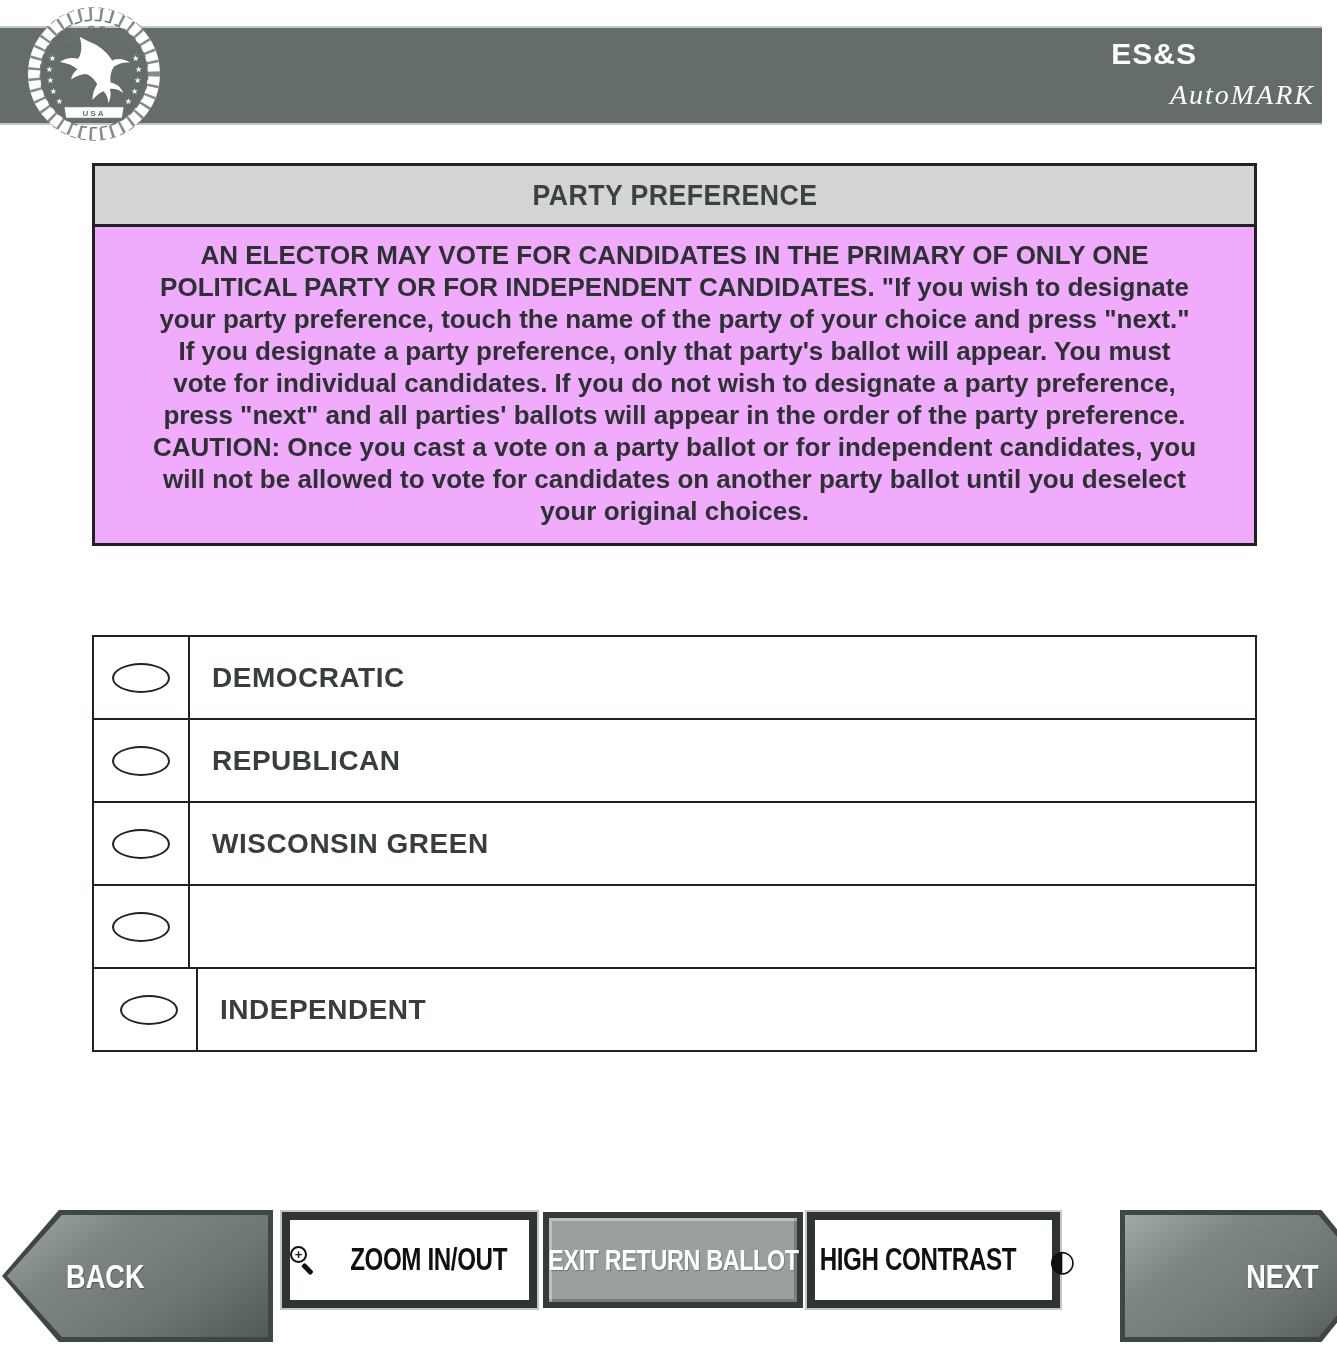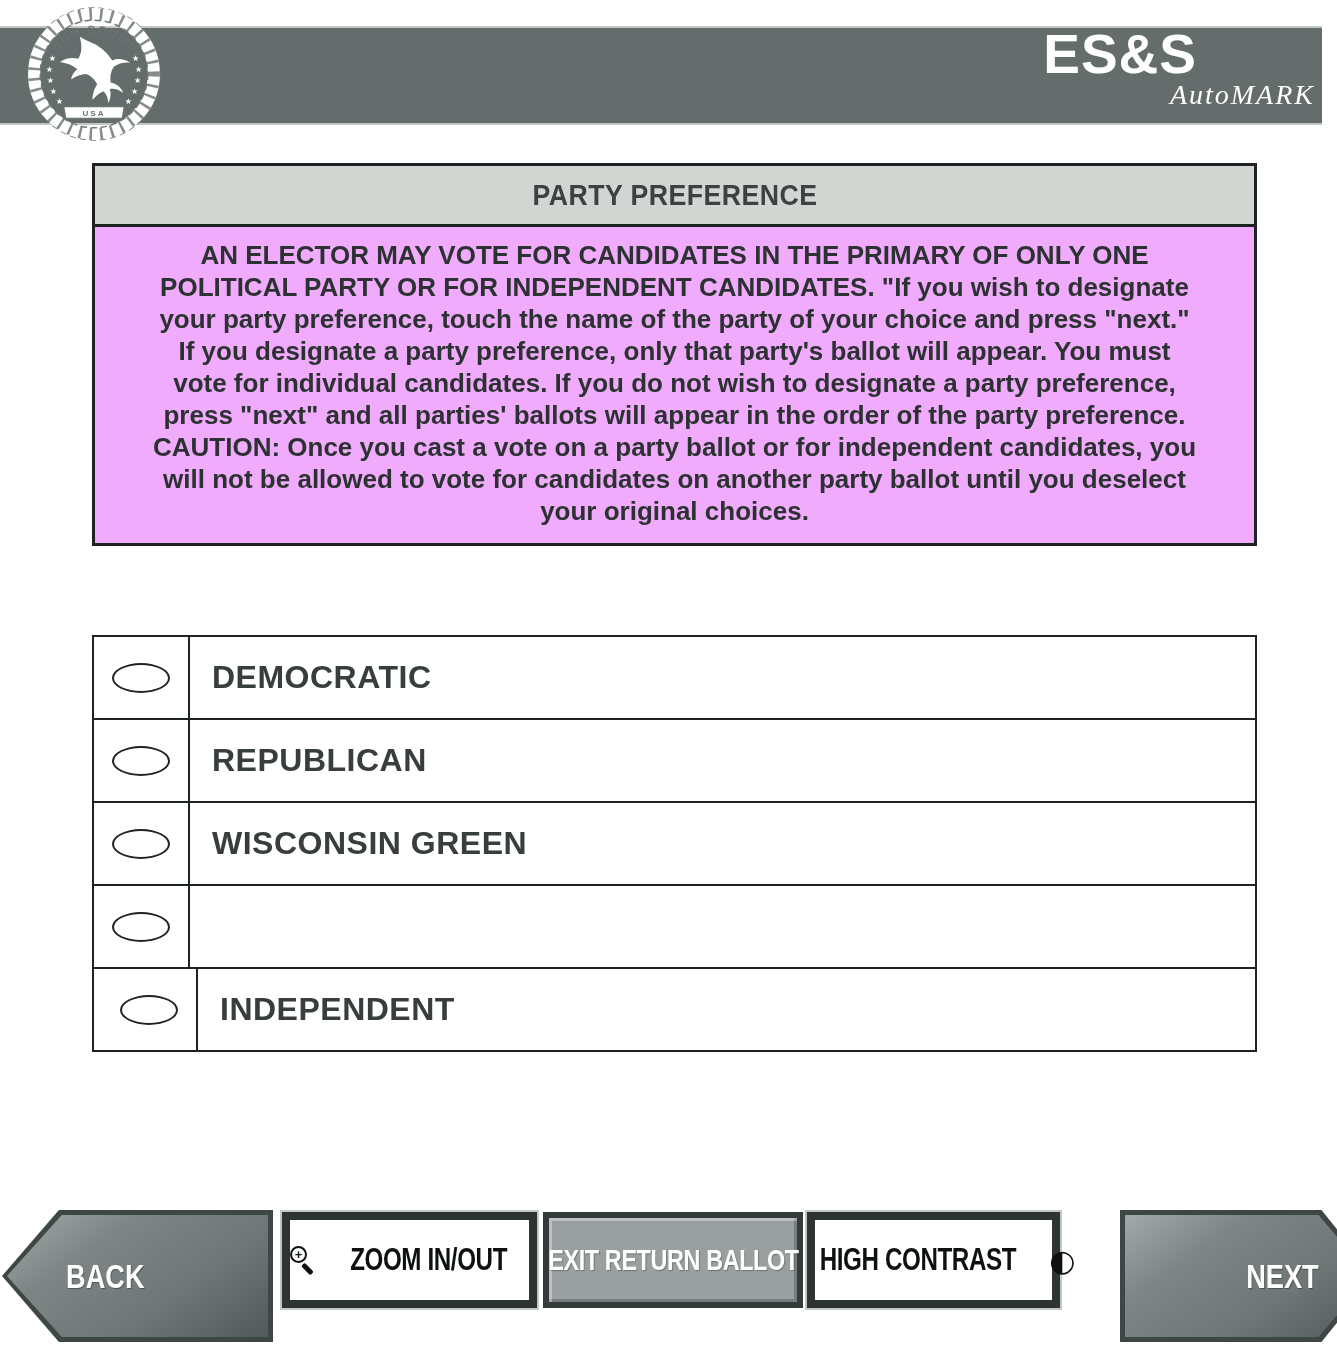--- a/index.html
+++ b/index.html
@@ -4,39 +4,39 @@
 <style>
   html,body{margin:0;padding:0;background:#fff;}
   body{font-family:"Liberation Sans","DejaVu Sans",sans-serif;}
   .screen{position:relative;width:1337px;height:1353px;background:#fff;overflow:hidden;}
 
   
   .topbar{position:absolute;left:0;top:26px;width:1322px;height:99px;background:#656c6c;
           border-top:2px solid #c1c6c6;border-bottom:2px solid #c1c6c6;box-sizing:border-box;}
   .seal{position:absolute;left:23px;top:3px;width:142px;height:142px;z-index:3;}
   .brand{position:absolute;top:34px;right:22px;text-align:right;color:#fff;z-index:2;}
-  .brand-top{display:block;font-size:55px;font-weight:bold;letter-spacing:1px;margin-right:118px;line-height:40px;}
+  .brand-top{display:block;font-size:30px;font-weight:bold;letter-spacing:1px;margin-right:118px;line-height:40px;}
   .brand-bottom{display:block;font-family:"Liberation Serif","DejaVu Serif",serif;font-style:italic;
                 font-size:28px;letter-spacing:2px;line-height:42px;}
 
   
   .contest-box{position:absolute;left:92px;top:163px;width:1165px;box-sizing:border-box;border:3px solid #1d2222;}
   .contest-header{height:58px;background:#d3d5d3;border-bottom:3px solid #1d2222;display:flex;align-items:center;justify-content:center;}
   .contest-title{font-size:29px;font-weight:bold;color:#3c4141;transform:scaleX(0.92);letter-spacing:0.5px;}
   .contest-instructions{background:#f0abfc;padding:12px 14px 16px 14px;font-size:26px;font-weight:bold;
                         color:#2c3131;line-height:32px;text-align:center;white-space:pre-line;}
 
   
   .choice-table{position:absolute;left:92px;top:635px;width:1165px;border:2px solid #1d2222;box-sizing:border-box;background:#fff;}
   .choice-row{display:flex;height:81px;border-bottom:2px solid #1d2222;}
   .choice-row:last-child{border-bottom:none;margin-left:8px;}
   .oval-cell{width:94px;border-right:2px solid #1d2222;display:flex;align-items:center;justify-content:center;flex:none;}
   .oval{width:58px;height:30px;border:2px solid #222;border-radius:50%;background:#fff;box-sizing:border-box;}
   .label-cell{flex:1;display:flex;align-items:center;padding-left:22px;}
-  .choice-label{font-size:32px;font-weight:bold;color:#383d3d;letter-spacing:0.5px;}
+  .choice-label{font-size:28px;font-weight:bold;color:#383d3d;letter-spacing:0.5px;}
 
   
   .footer{position:absolute;left:0;top:1210px;width:1337px;height:132px;}
   .btn-arrow{position:absolute;top:0;height:132px;cursor:pointer;}
   .arrow-bg,.arrow-face{position:absolute;}
   .arrow-bg{inset:0;background:#3f4646;}
   .arrow-face{inset:5px;background:linear-gradient(145deg,#a2a9a9 0%,#7e8585 30%,#6f7676 65%,#525959 100%);}
   .back-clip{clip-path:polygon(21% 0,100% 0,100% 100%,21% 100%,0 50%);}
   .next-clip{clip-path:polygon(0 0,79% 0,100% 50%,79% 100%,0 100%);}
   #back-button{left:2px;width:271px;}

